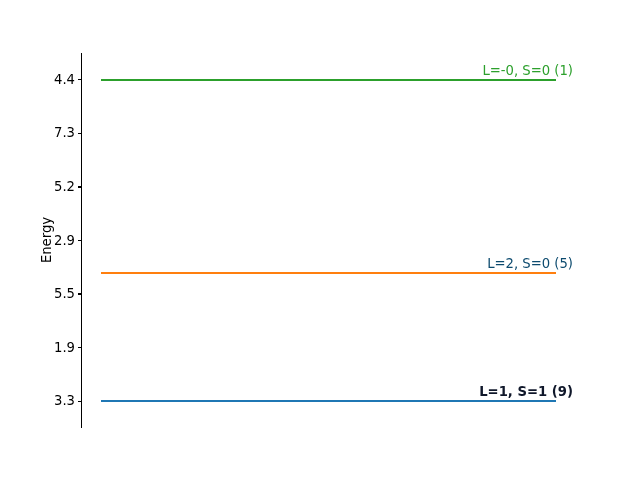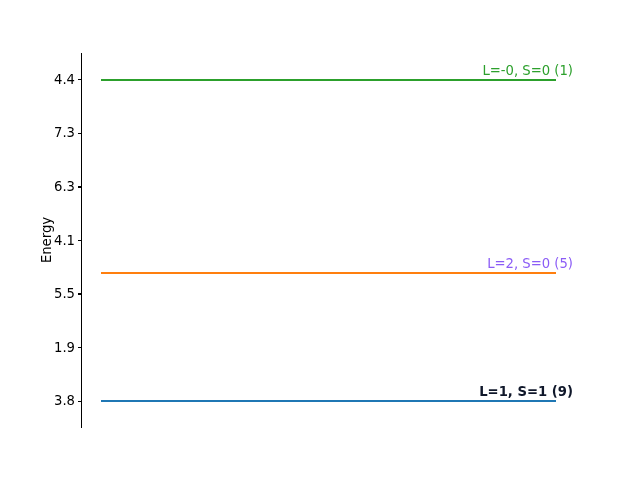--- a/index.html
+++ b/index.html
@@ -119,48 +119,48 @@
         <div class="y-tickwrap" style="top: 26.7857px;">
           <div class="y-tick" style="top: -0.65px;"></div>
           <div class="y-ticklabel">4.4</div>
         </div>
         <div class="y-tickwrap" style="top: 80.3571px;">
           <div class="y-tick" style="top: -0.65px;"></div>
           <div class="y-ticklabel">7.3</div>
         </div>
         <div class="y-tickwrap" style="top: 133.929px;">
           <div class="y-tick" style="top: -0.65px;"></div>
-          <div class="y-ticklabel">6.3</div>
+          <div class="y-ticklabel">5.2</div>
         </div>
         <div class="y-tickwrap" style="top: 187.5px;">
           <div class="y-tick" style="top: -0.65px;"></div>
-          <div class="y-ticklabel">4.1</div>
+          <div class="y-ticklabel">2.9</div>
         </div>
         <div class="y-tickwrap" style="top: 241.071px;">
           <div class="y-tick" style="top: -0.65px;"></div>
           <div class="y-ticklabel">5.5</div>
         </div>
         <div class="y-tickwrap" style="top: 294.643px;">
           <div class="y-tick" style="top: -0.65px;"></div>
           <div class="y-ticklabel">1.9</div>
         </div>
         <div class="y-tickwrap" style="top: 348.214px;">
           <div class="y-tick" style="top: -0.65px;"></div>
-          <div class="y-ticklabel">3.8</div>
+          <div class="y-ticklabel">3.3</div>
         </div>
       </div>
 
     <div id="levels-container">
         <div class="level-group" style="top: 348.214px;">
           <div class="level-line" style="top: -1.1px; background: rgb(31, 119, 180);"></div>
           <div class="level-label" style="color: #0f172a; top: -2px; font-weight: bold;">L=1, S=1 (9)</div>
         </div>
         <div class="level-group" style="top: 219.643px;">
           <div class="level-line" style="top: -1.1px; background: rgb(255, 127, 14);"></div>
-          <div class="level-label" style="color: #8b5cf6; top: -2px;">L=2, S=0 (5)</div>
+          <div class="level-label" style="color: #0c4a6e; top: -2px;">L=2, S=0 (5)</div>
         </div>
         <div class="level-group" style="top: 26.7857px;">
           <div class="level-line" style="top: -1.1px; background: rgb(44, 160, 44);"></div>
           <div class="level-label" style="color: rgb(44, 160, 44); top: -2px;">L=-0, S=0 (1)</div>
         </div>
       </div>
 
   </div>
 
 </div>

